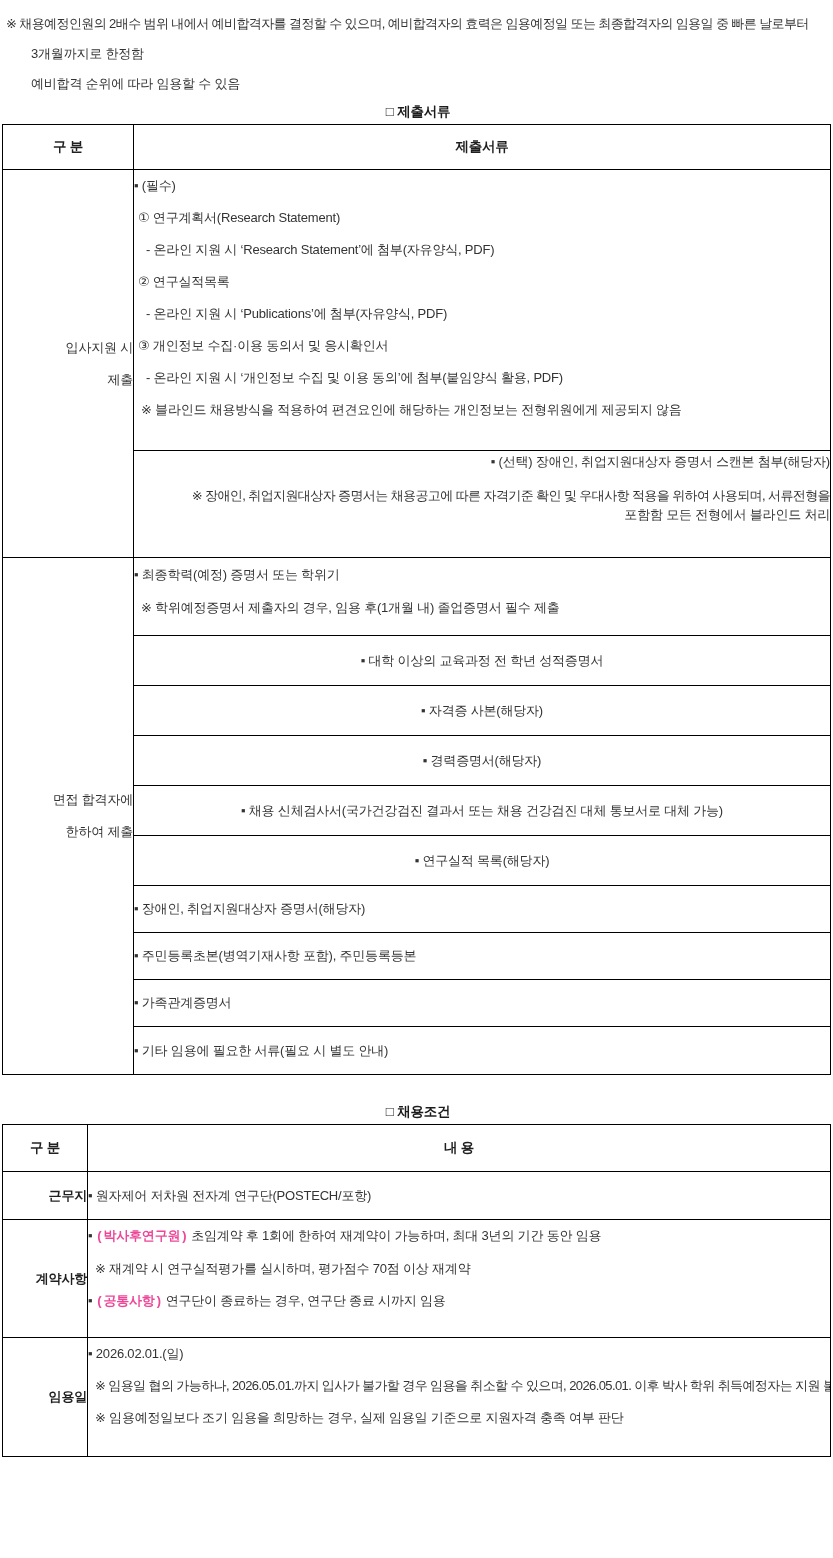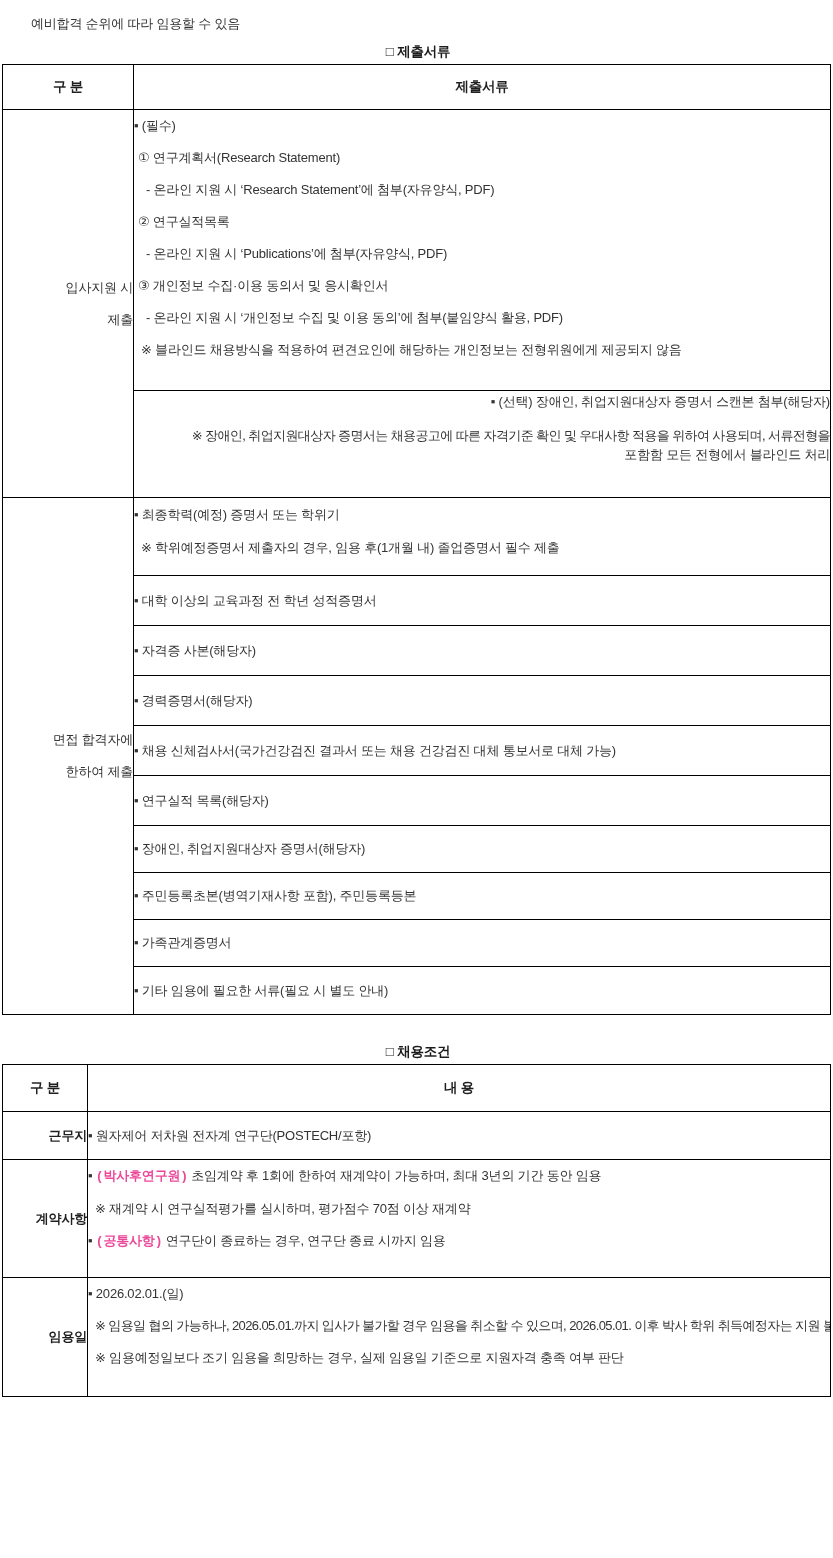--- a/index.html
+++ b/index.html
@@ -59,30 +59,32 @@
 
   td.multi { vertical-align: top; padding: 9px 0 0 11px; }
   td.multi .ln { line-height: 32px; white-space: nowrap; overflow: hidden; }
   .b { font-weight: bold; color: #ec4899; font-family: Liberation Mono, monospace; }
 
   
   tr.h45  { height: 45px; }
   tr.h281 { height: 281px; }
   tr.h107 { height: 107px; }
   tr.h78  { height: 78px; }
-  tr.h50  { height: 50px; }
+  tr.h50  { height: 50px; text-align: center; }
   tr.h47  { height: 47px; }
   tr.h48  { height: 48px; }
   tr.h118 { height: 118px; }
   tr.h119 { height: 119px; }
 </style>
 </head>
 <body>
 
 <div class="notes">
+  <div class="nline squeeze">※ 채용예정인원의 2배수 범위 내에서 예비합격자를 결정할 수 있으며, 예비합격자의 효력은 임용예정일 또는 최종합격자의 임용일 중 빠른 날로부터</div>
+  <div class="nline cont">3개월까지로 한정함</div>
   <div class="nline cont">예비합격 순위에 따라 임용할 수 있음</div>
 </div>
 
 <div id="sec1-h" class="sec-h">□ 제출서류</div>
 
 <table id="documents-table" class="doc">
   <colgroup>
       <col style="width:131px">
       <col>
     </colgroup>

